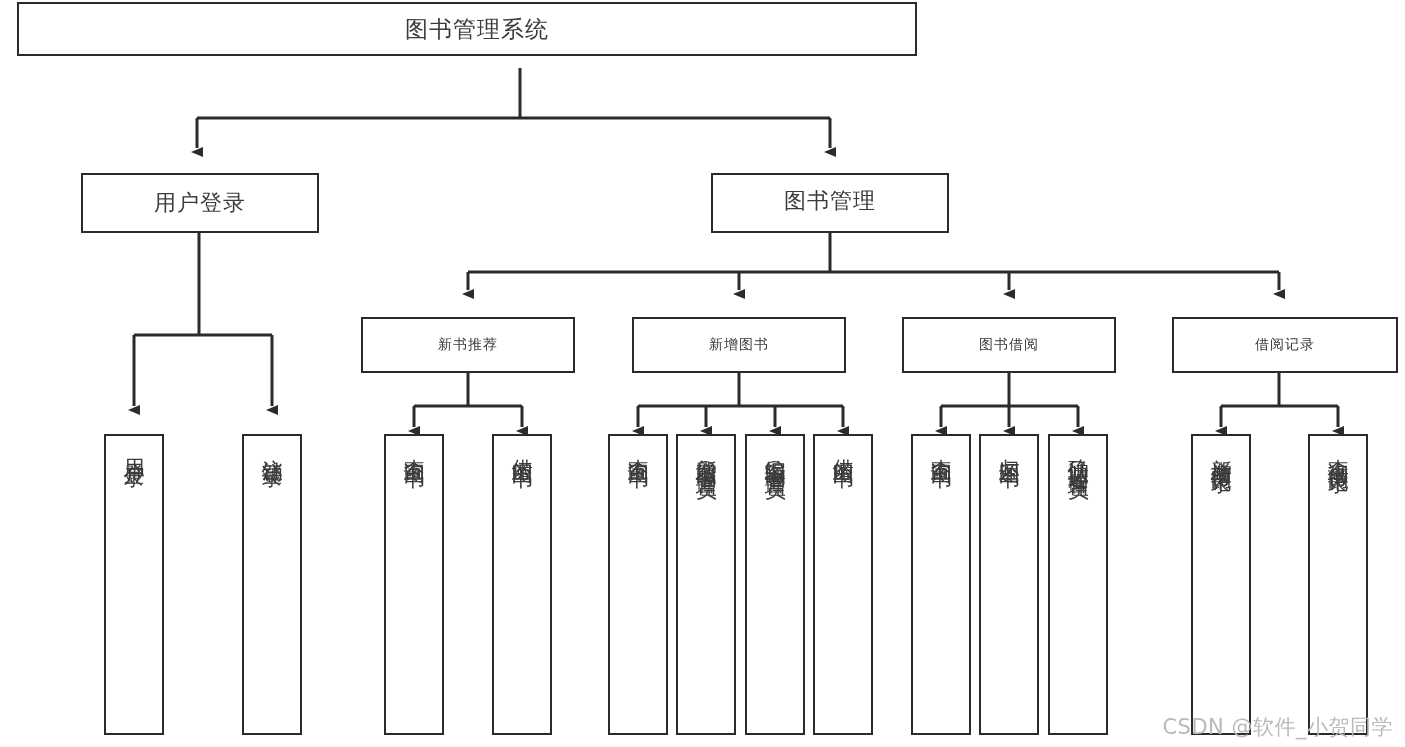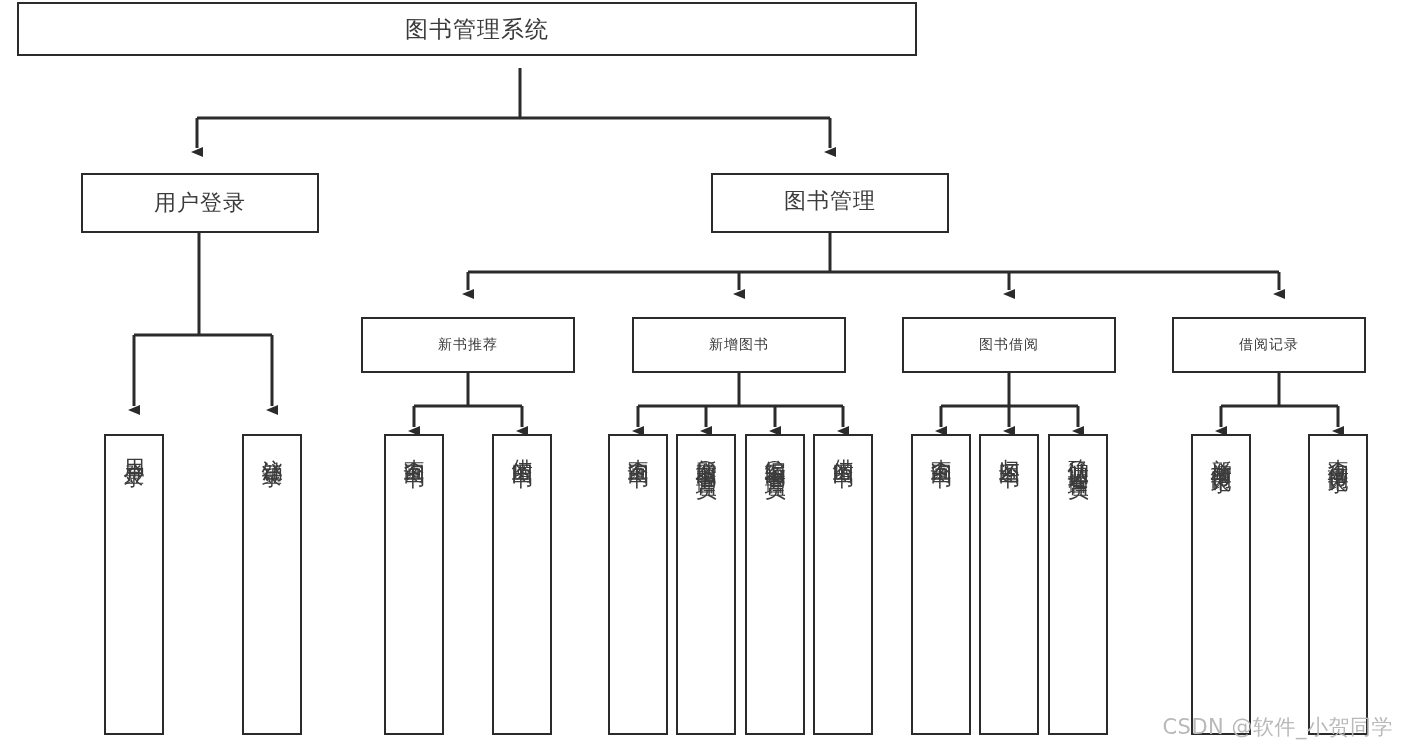--- a/index.html
+++ b/index.html
@@ -136,21 +136,21 @@
 
   <div class="node-box lvl2" style="left:361px; top:317px; width:214px; height:56px;">
     <span class="node-label">新书推荐</span>
   </div>
   <div class="node-box lvl2" style="left:632px; top:317px; width:214px; height:56px;">
     <span class="node-label">新增图书</span>
   </div>
   <div class="node-box lvl2" style="left:902px; top:317px; width:214px; height:56px;">
     <span class="node-label">图书借阅</span>
   </div>
-  <div class="node-box lvl2" style="left:1172px; top:317px; width:194px; height:56px;">
+  <div class="node-box lvl2" style="left:1172px; top:317px; width:226px; height:56px;">
     <span class="node-label">借阅记录</span>
   </div>
 
   <div class="node-box vertical" style="left:104px; top:434px; width:60px; height:301px;">
     <span class="node-label">用户登录</span>
   </div>
   <div class="node-box vertical" style="left:242px; top:434px; width:60px; height:301px;">
     <span class="node-label">注销登录</span>
   </div>
 

